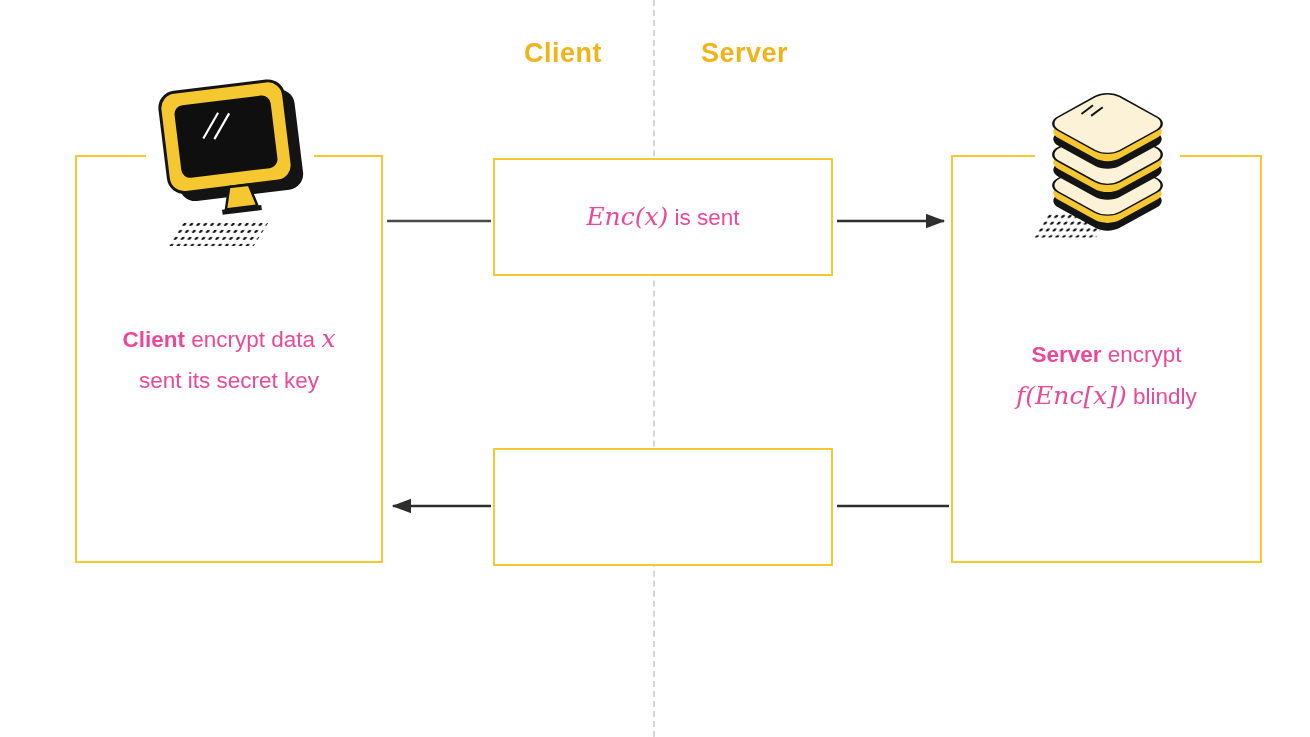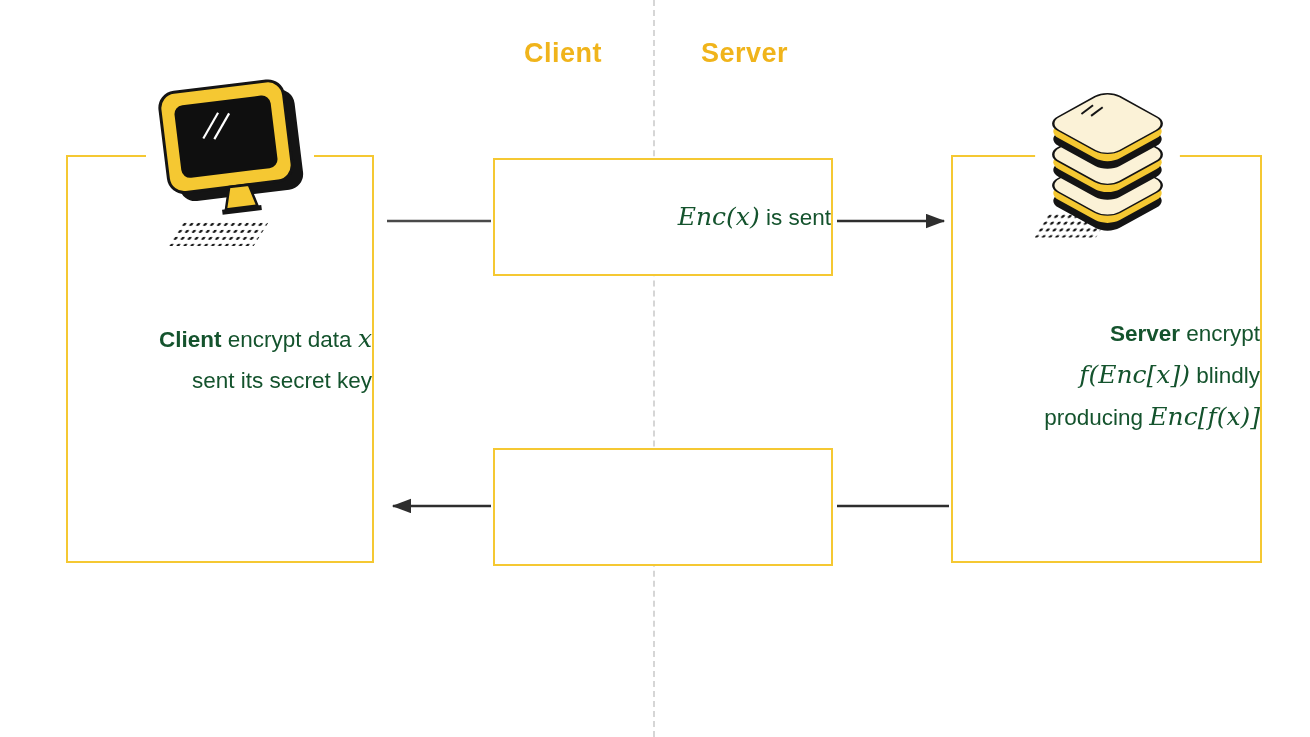--- a/index.html
+++ b/index.html
@@ -40,28 +40,27 @@
     border: 2.5px solid #f5c832;
     background: #ffffff;
     display: flex;
     align-items: center;
     justify-content: center;
     text-align: center;
   }
   .box .txt { width: 100%; }
   .box p {
     font-size: 22.5px;
-    color: #14532d;
+    color: #ec4899;
     line-height: 41px;
     font-weight: 400;
-    text-align: right;
   }
   .box p b { font-weight: 700; }
 
-  .client-box  { left: 66px;  top: 155px; width: 308px; height: 408px; }
+  .client-box  { left: 75px;  top: 155px; width: 308px; height: 408px; }
   .server-box  { left: 951px; top: 155px; width: 311px; height: 408px; }
   .server-box .txt { transform: translateY(16px); }
 
   .msg-box-top    { left: 493px; top: 158px; width: 340px; height: 118px; }
   .msg-box-bottom { left: 493px; top: 448px; width: 340px; height: 118px; }
 
   .math {
     font-family: "DejaVu Serif", serif;
     font-style: italic;
     font-size: 25px;
@@ -93,21 +92,20 @@
     <div class="txt">
       <p><b>Client</b><span> encrypt data </span><span class="math">x</span></p>
       <p>sent its secret key</p>
     </div>
   </div>
 
   <div class="box server-box">
     <div class="txt">
       <p><b>Server</b><span> encrypt</span></p>
       <p><span class="math">f(Enc[x])</span><span> blindly</span></p>
-      <p><span>producing </span><span class="math">Enc[f(x)]</span></p>
     </div>
   </div>
 
   <div class="box msg-box-top">
     <div class="txt">
       <p><span class="math">Enc(x)</span><span> is sent</span></p>
     </div>
   </div>
 
   <div class="box msg-box-bottom">

